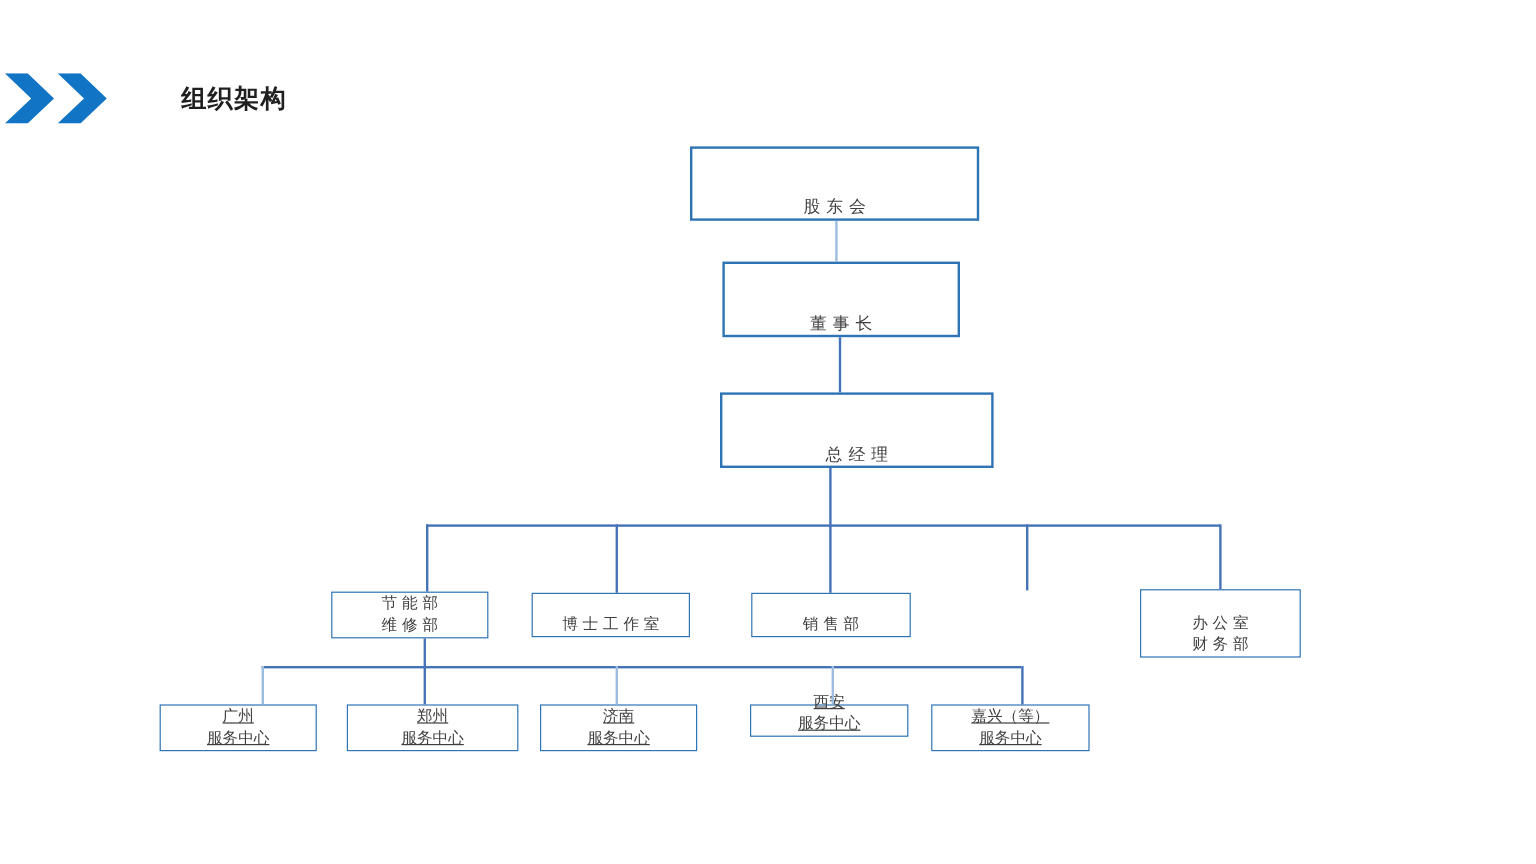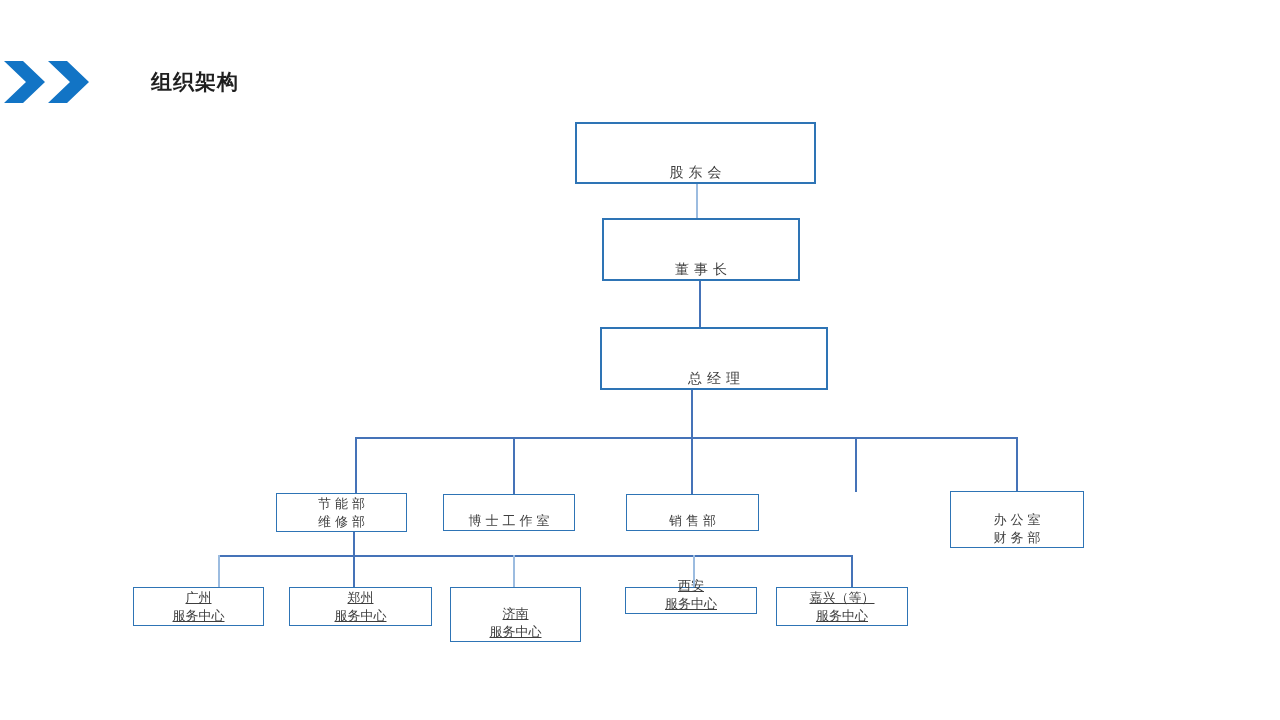--- a/index.html
+++ b/index.html
@@ -76,21 +76,21 @@
   <div class="node leaf" style="left:133px;top:587px;width:131px;height:39px">
     <span class="nline">广州</span>
     <span class="nline">服务中心</span>
   </div>
 
   <div class="node leaf" style="left:289px;top:587px;width:143px;height:39px">
     <span class="nline">郑州</span>
     <span class="nline">服务中心</span>
   </div>
 
-  <div class="node leaf" style="left:450px;top:587px;width:131px;height:55px">
+  <div class="node leaf" style="left:450px;top:587px;width:131px;height:39px">
     <span class="nline">济南</span>
     <span class="nline">服务中心</span>
   </div>
 
   <div class="node leaf" style="left:625px;top:587px;width:132px;height:27px">
     <span class="nline">西安</span>
     <span class="nline">服务中心</span>
   </div>
 
   <div class="node leaf" style="left:776px;top:587px;width:132px;height:39px">

